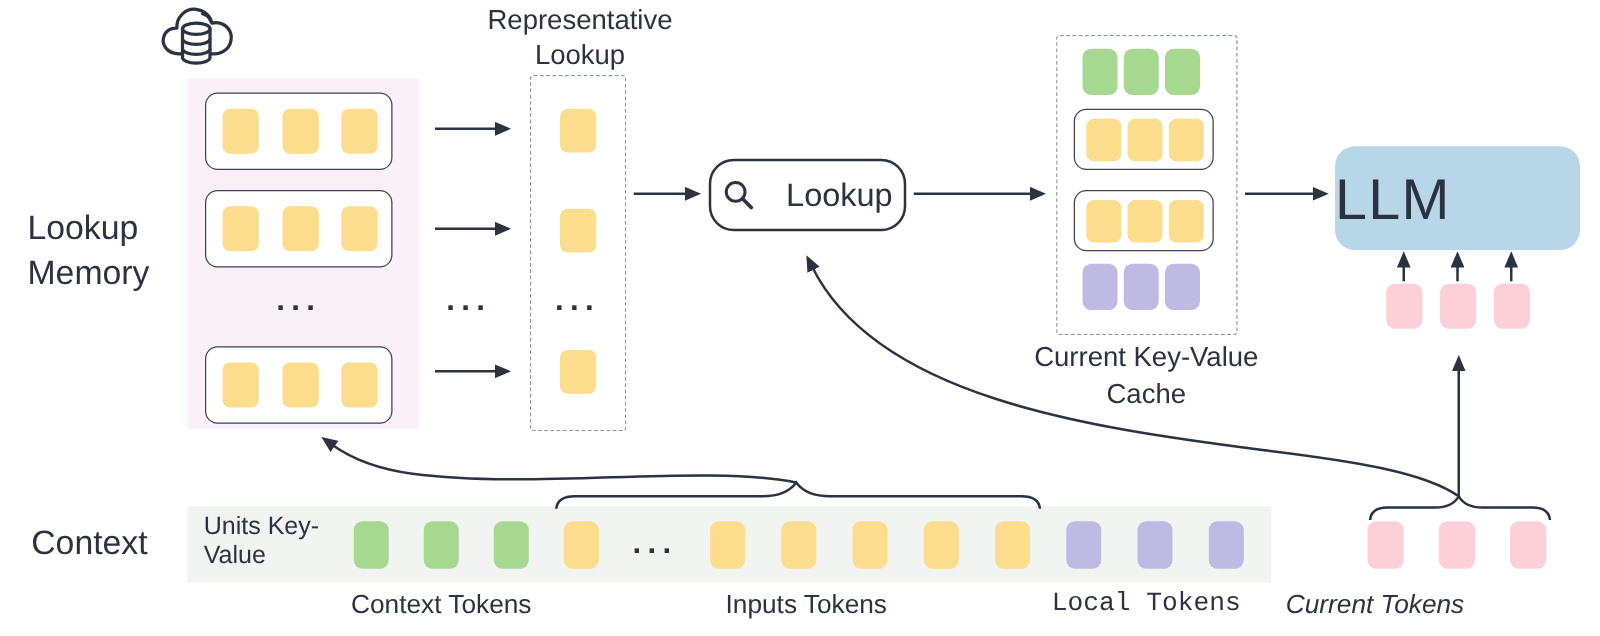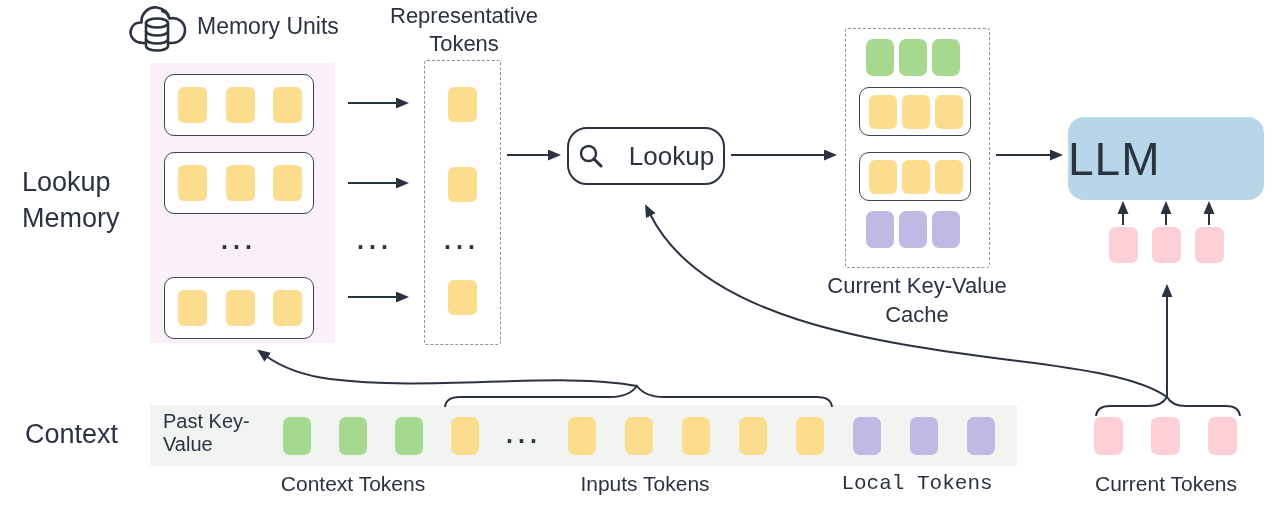--- a/index.html
+++ b/index.html
@@ -55,22 +55,21 @@
   <div class="abs" style="left:126px;top:1px;width:64px;height:54px;">
     <svg width="64" height="54" viewBox="0 0 64 54">
       <path d="M17,42 C8,42 3,35 5,28.5 C6.5,23.5 11,21 15.5,21.5 C15,12 23,5.5 31,6.5 C38,7.5 42.5,12 43.5,17.5 C52,15.5 59,21.5 59,29 C59,36.5 53,42 46,42 Z" fill="#ffffff" stroke="#2b3240" stroke-width="2.6" stroke-linejoin="round"></path>
       <path d="M36,10 A9,9 0 0 1 42.5,16" fill="none" stroke="#2b3240" stroke-width="2.4" stroke-linecap="round"></path>
       <path d="M20,22 L20,45 A11,4.5 0 0 0 42,45 L42,22" fill="#ffffff" stroke="#2b3240" stroke-width="2.6"></path>
       <ellipse cx="31" cy="22" rx="11" ry="4.5" fill="#ffffff" stroke="#2b3240" stroke-width="2.6"></ellipse>
       <path d="M20,30 A11,4.5 0 0 0 42,30" fill="none" stroke="#2b3240" stroke-width="2.6"></path>
       <path d="M20,38 A11,4.5 0 0 0 42,38" fill="none" stroke="#2b3240" stroke-width="2.6"></path>
     </svg>
   </div>
-  <div class="abs label t-memory-units">Memory Units</div>
-  <div class="abs label t-rep center">Representative Tokens</div>
+  <div class="abs label t-rep center">Representative Lookup</div>
 
   <div class="abs label t-context">Lookup Memory</div>
   <div class="abs memory-panel"></div>
 
   <div class="unit-card" style="top:74px;">
     <span class="token tk-yellow" style="left:13px;"></span>
     <span class="token tk-yellow" style="left:61px;"></span>
     <span class="token tk-yellow" style="left:108px;"></span>
   </div>
   <div class="unit-card" style="top:152px;">
@@ -124,21 +123,21 @@
 
   <div class="abs llm-box">
     <span class="txt label">LLM</span>
   </div>
   <span class="token tk-pink" style="left:1109px;top:227px;width:29px;height:36px;"></span>
   <span class="token tk-pink" style="left:1152px;top:227px;width:29px;height:36px;"></span>
   <span class="token tk-pink" style="left:1195px;top:227px;width:29px;height:36px;"></span>
 
   <div class="abs label t-inputs">Context</div>
   <div class="abs input-strip"></div>
-  <div class="abs label t-pastkv">Past Key-Value</div>
+  <div class="abs label t-pastkv">Units Key-Value</div>
 
   <span class="token tk-green" style="left:283px;top:417px;width:28px;height:38px;"></span>
   <span class="token tk-green" style="left:339px;top:417px;width:28px;height:38px;"></span>
   <span class="token tk-green" style="left:395px;top:417px;width:28px;height:38px;"></span>
   <span class="token tk-yellow" style="left:451px;top:417px;width:28px;height:38px;"></span>
   <div class="dots" style="left:524px;top:434px;">...</div>
   <span class="token tk-yellow" style="left:568px;top:417px;width:28px;height:38px;"></span>
   <span class="token tk-yellow" style="left:625px;top:417px;width:28px;height:38px;"></span>
   <span class="token tk-yellow" style="left:682px;top:417px;width:28px;height:38px;"></span>
   <span class="token tk-yellow" style="left:739px;top:417px;width:28px;height:38px;"></span>
@@ -147,21 +146,21 @@
   <span class="token tk-purple" style="left:910px;top:417px;width:28px;height:38px;"></span>
   <span class="token tk-purple" style="left:967px;top:417px;width:28px;height:38px;"></span>
 
   <span class="token tk-pink" style="left:1094px;top:417px;width:29px;height:38px;"></span>
   <span class="token tk-pink" style="left:1151px;top:417px;width:29px;height:38px;"></span>
   <span class="token tk-pink" style="left:1208px;top:417px;width:29px;height:38px;"></span>
 
   <div class="abs label t-group" style="left:353px;">Context Tokens</div>
   <div class="abs label t-group" style="left:645px;">Inputs Tokens</div>
   <div class="abs label t-group" style="left:917px;font-family:Liberation Mono, monospace;">Local Tokens</div>
-  <div class="abs label t-group" style="left:1166px;">Current Tokens</div>
+  <div class="abs label t-group" style="left:1100px;font-style:italic;">Current Tokens</div>
 
   <svg class="connectors" width="1280" height="509" viewBox="0 0 1280 509">
     <defs>
       <marker id="ah" markerUnits="userSpaceOnUse" markerWidth="13" markerHeight="11" viewBox="0 0 13 11" refX="2" refY="5.5" orient="auto">
         <path d="M0,0 L13,5.5 L0,11 Z" fill="#2b3240"></path>
       </marker>
     </defs>
     <path class="stroke" d="M348,103 H398" marker-end="url(#ah)"></path>
     <path class="stroke" d="M348,183 H398" marker-end="url(#ah)"></path>
     <path class="stroke" d="M348,297 H398" marker-end="url(#ah)"></path>

